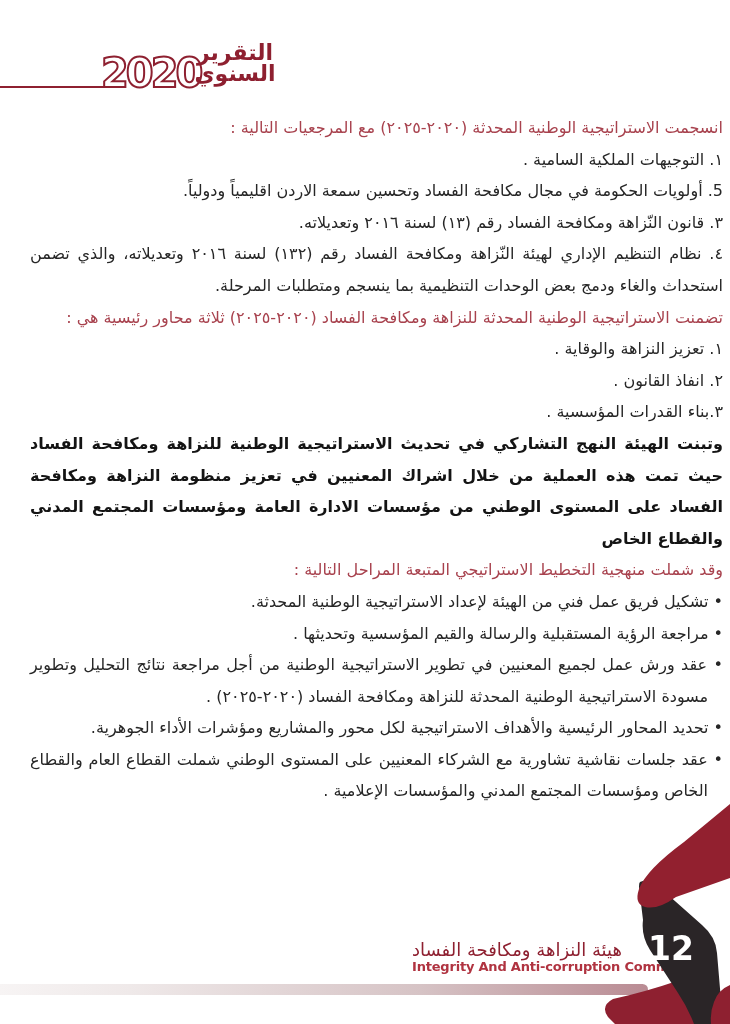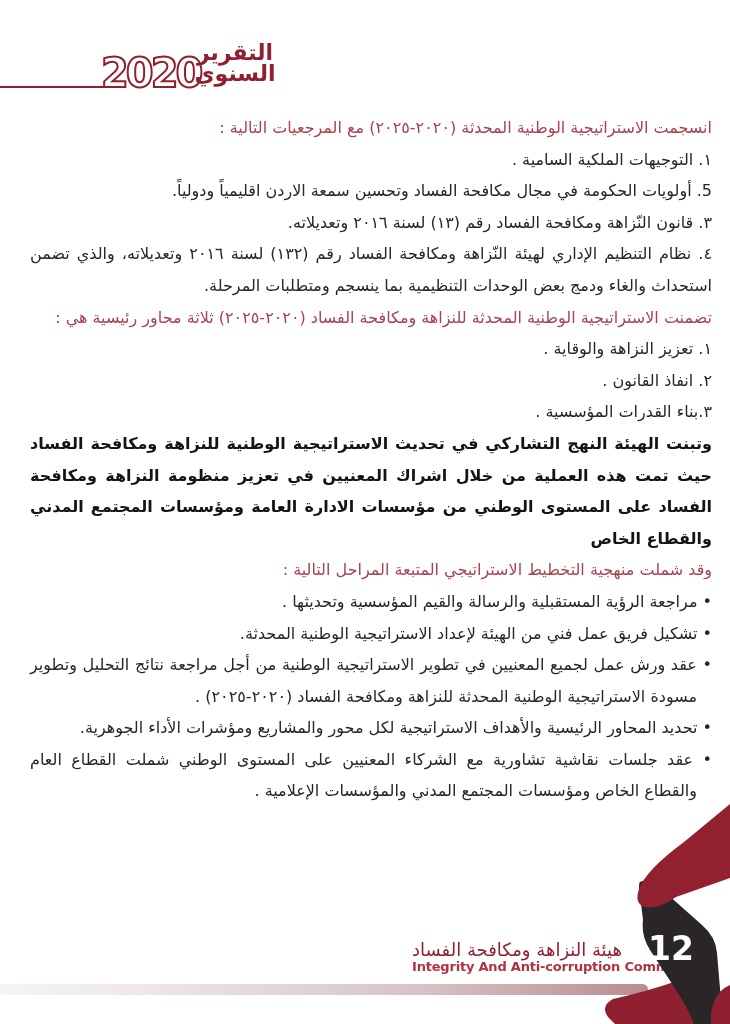--- a/index.html
+++ b/index.html
@@ -12,21 +12,21 @@
   .logo-year{
     position:absolute;left:101px;top:53px;font-size:40px;font-weight:bold;line-height:1;
     letter-spacing:-3px;color:#ffffff;-webkit-text-stroke:2px #8e2030;
   }
   .logo-ar{
     position:absolute;left:188px;top:42px;width:94px;text-align:center;
     color:#8e2030;font-weight:bold;font-size:22px;line-height:21px;
   }
   
   .content{
-    position:absolute;top:112px;right:18px;left:30px;
+    position:absolute;top:112px;right:7px;left:30px;
     direction:rtl;text-align:right;font-size:16px;line-height:31.6px;color:#262626;
   }
   .content p{margin:0;}
   .heading{color:#a8424e;}
   .item{text-align:justify;}
   .bold-para{font-weight:bold;color:#141414;text-align:justify;}
   .bullet{text-align:justify;padding-right:15px;text-indent:-15px;}
   .bullet::before{content:"\2022\00a0";}
   
   .grad-bar{
@@ -65,22 +65,22 @@
     <p class="item">٤. نظام التنظيم الإداري لهيئة النّزاهة ومكافحة الفساد رقم (١٣٢) لسنة ٢٠١٦ وتعديلاته، والذي تضمن استحداث والغاء ودمج بعض الوحدات التنظيمية بما ينسجم ومتطلبات المرحلة.</p>
 
     <p class="heading">تضمنت الاستراتيجية الوطنية المحدثة للنزاهة ومكافحة الفساد (٢٠٢٠-٢٠٢٥) ثلاثة محاور رئيسية هي :</p>
     <p class="item">١. تعزيز النزاهة والوقاية .</p>
     <p class="item">٢. انفاذ القانون .</p>
     <p class="item">٣.بناء القدرات المؤسسية .</p>
 
     <p class="bold-para">وتبنت الهيئة النهج التشاركي في تحديث الاستراتيجية الوطنية للنزاهة ومكافحة الفساد حيث تمت هذه العملية من خلال اشراك المعنيين في تعزيز منظومة النزاهة ومكافحة الفساد على المستوى الوطني من مؤسسات الادارة العامة ومؤسسات المجتمع المدني والقطاع الخاص</p>
 
     <p class="heading">وقد شملت منهجية التخطيط الاستراتيجي المتبعة المراحل التالية :</p>
+    <p class="bullet">تشكيل فريق عمل فني من الهيئة لإعداد الاستراتيجية الوطنية المحدثة.</p>
     <p class="bullet">مراجعة الرؤية المستقبلية والرسالة والقيم المؤسسية وتحديثها .</p>
-    <p class="bullet">تشكيل فريق عمل فني من الهيئة لإعداد الاستراتيجية الوطنية المحدثة.</p>
     <p class="bullet">عقد ورش عمل لجميع المعنيين في تطوير الاستراتيجية الوطنية من أجل مراجعة نتائج التحليل وتطوير مسودة الاستراتيجية الوطنية المحدثة للنزاهة ومكافحة الفساد (٢٠٢٠-٢٠٢٥) .</p>
     <p class="bullet">تحديد المحاور الرئيسية والأهداف الاستراتيجية لكل محور والمشاريع ومؤشرات الأداء الجوهرية.</p>
     <p class="bullet">عقد جلسات نقاشية تشاورية مع الشركاء المعنيين على المستوى الوطني شملت القطاع العام والقطاع الخاص ومؤسسات المجتمع المدني والمؤسسات الإعلامية .</p>
   </main>
 
   <footer>
     <div class="grad-bar"></div>
 
     <div class="org-logo">
       <div class="org-ar">هيئة النزاهة ومكافحة الفساد</div>

